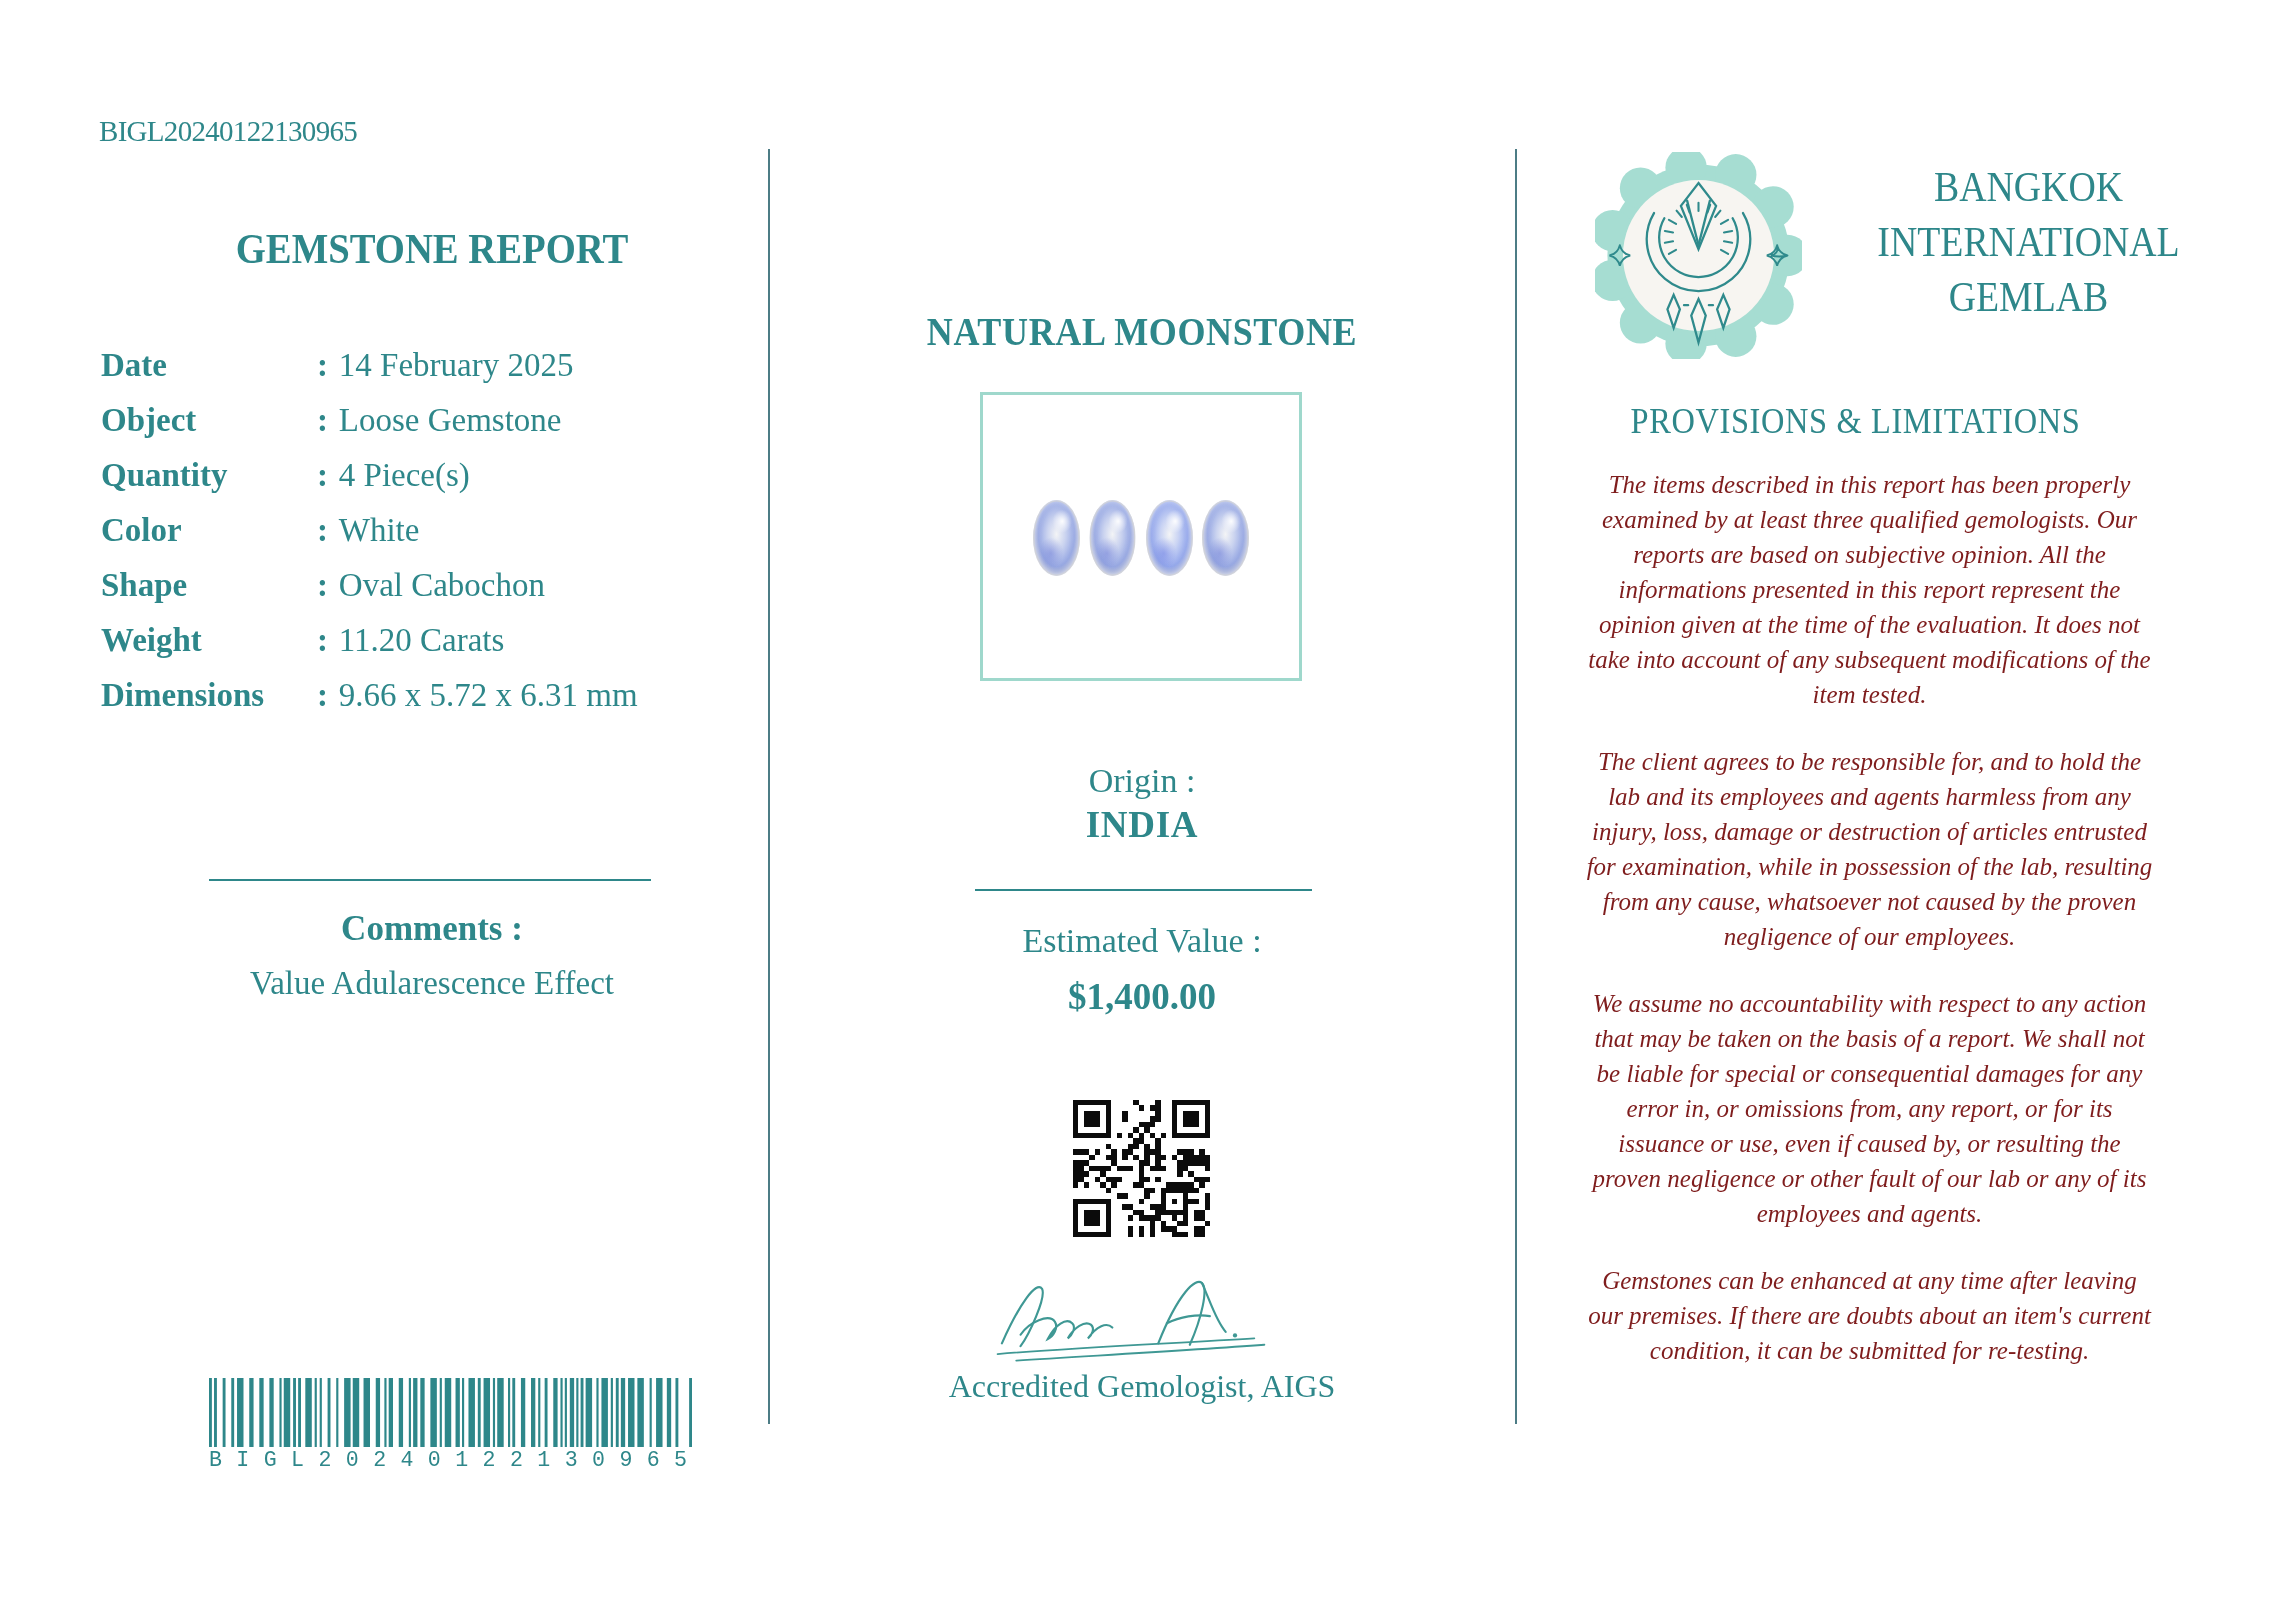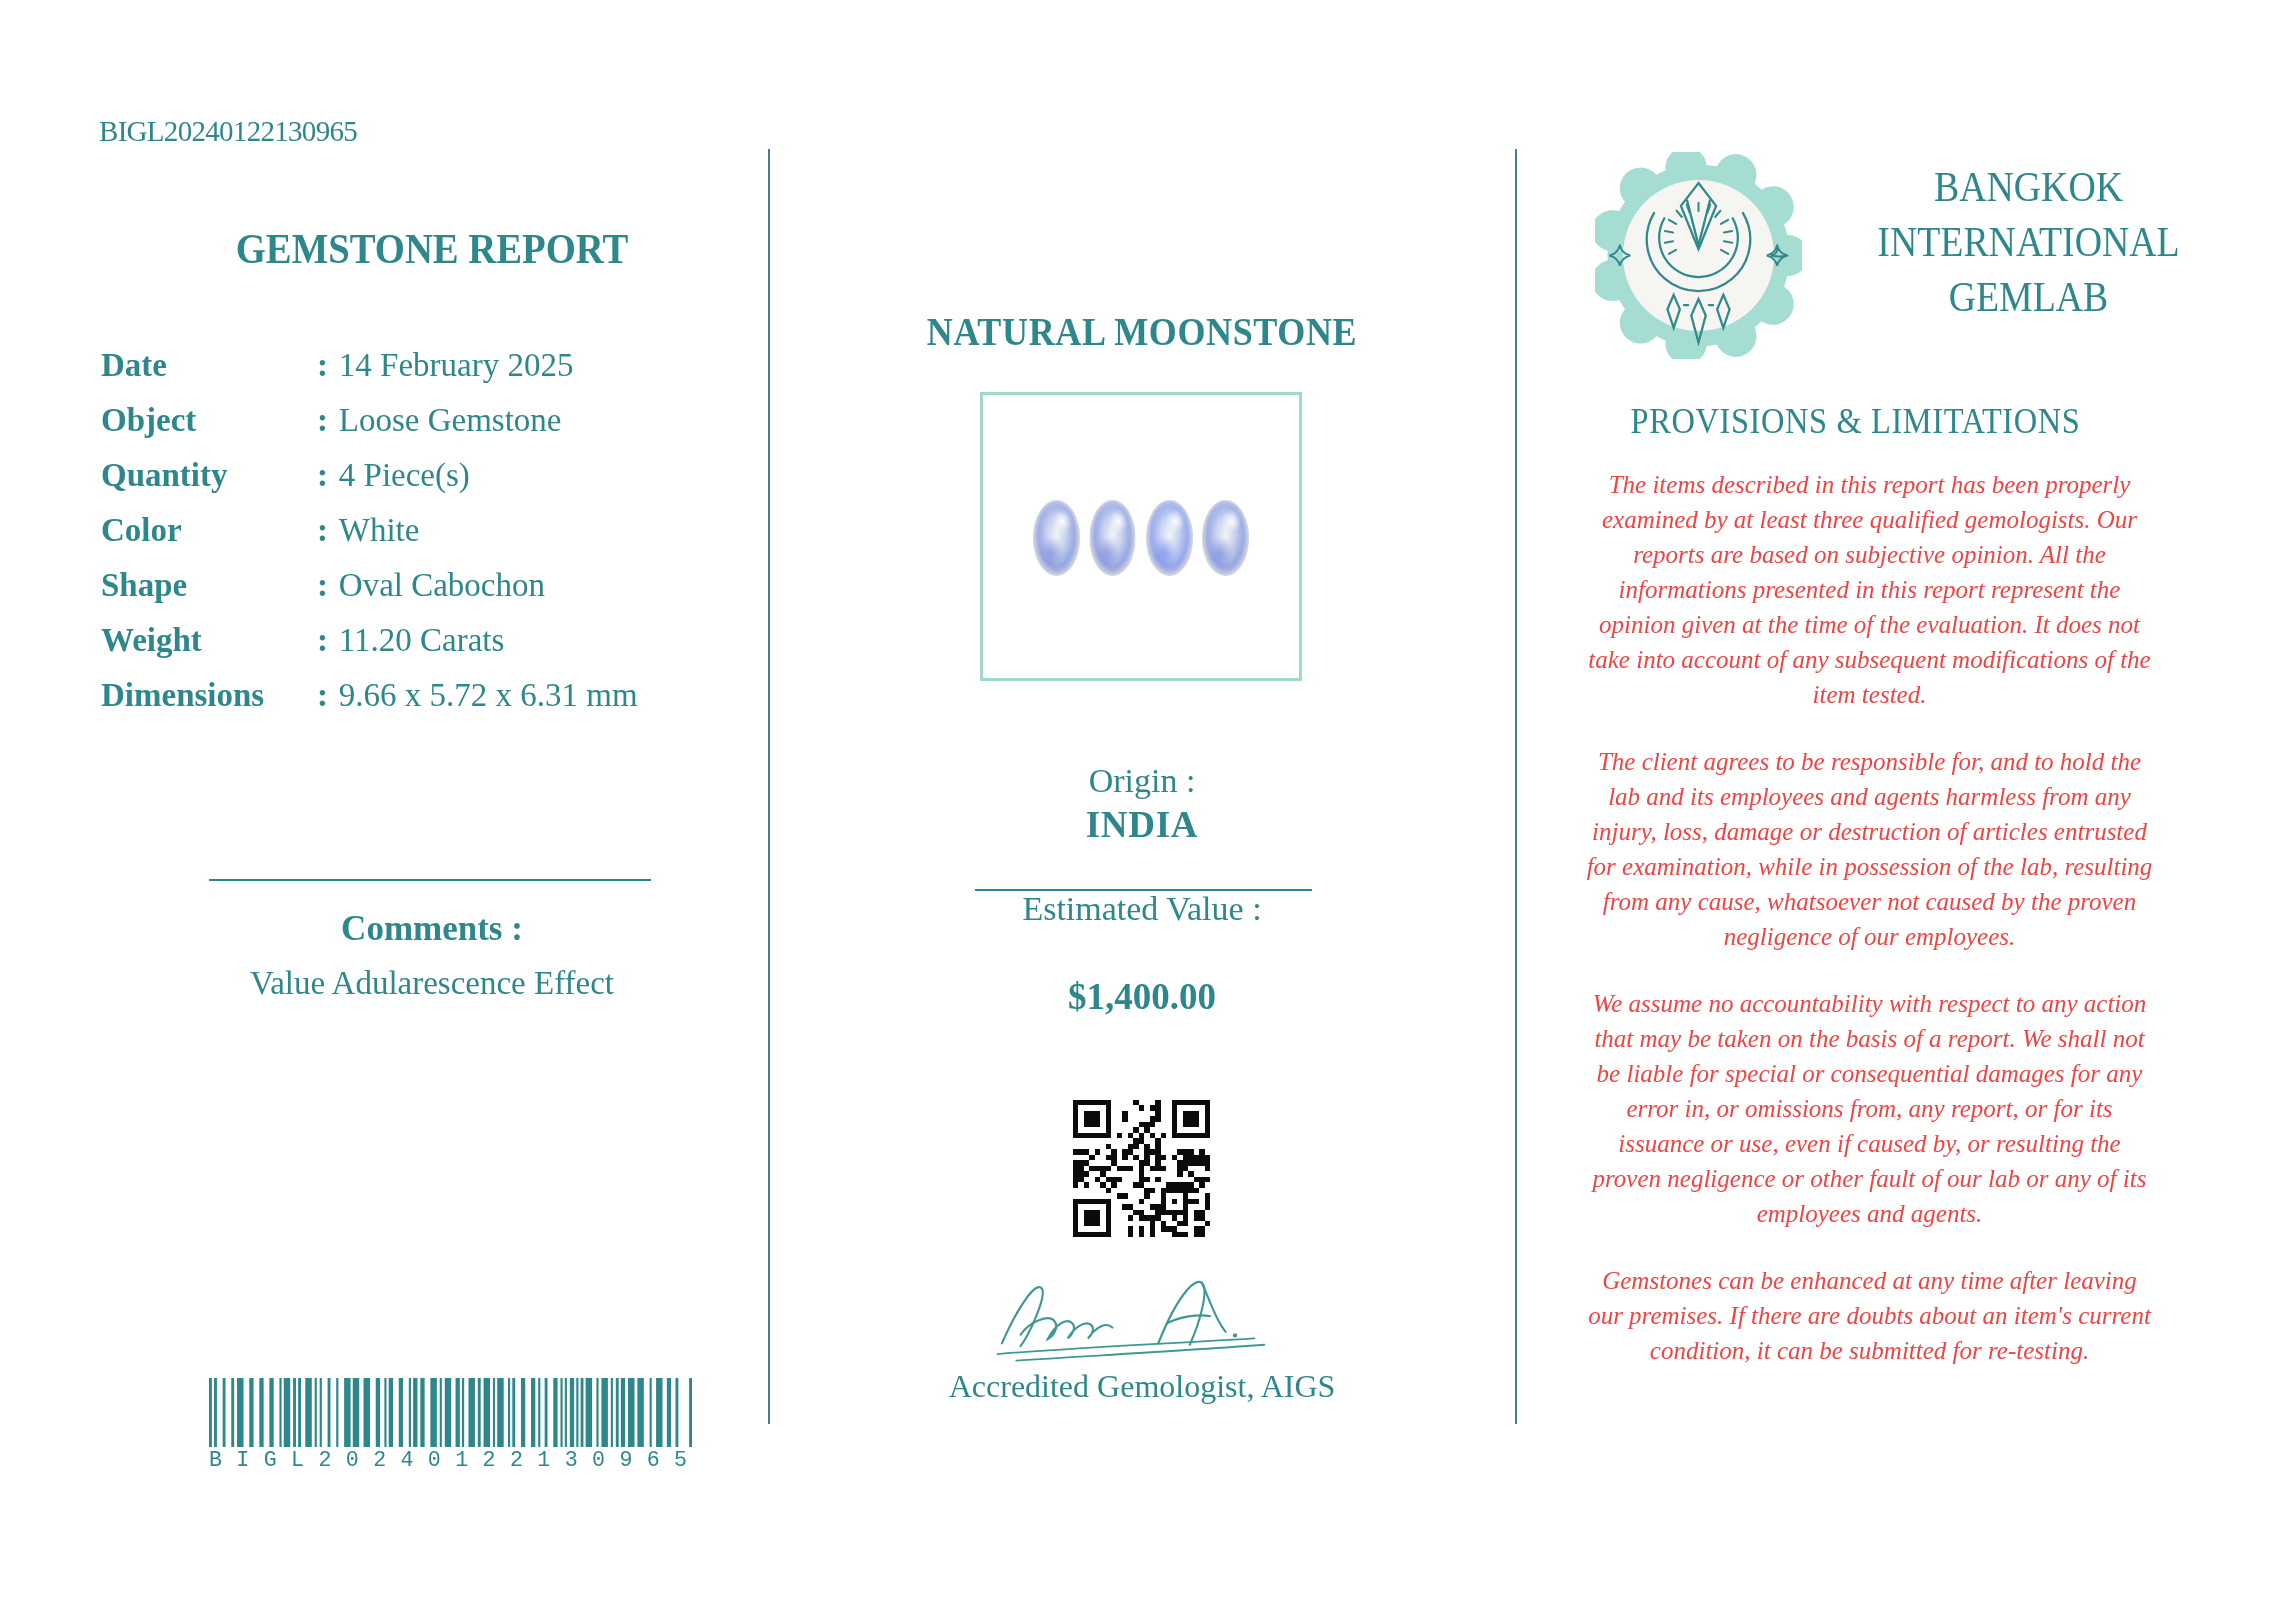--- a/index.html
+++ b/index.html
@@ -46,31 +46,31 @@
       radial-gradient(closest-side at 62% 28%, rgba(255,255,255,.95), rgba(255,255,255,0) 55%),
       radial-gradient(closest-side at 38% 70%, rgba(110,125,215,.50), rgba(110,125,215,0) 70%),
       radial-gradient(ellipse at 50% 45%, #f3f4f6 0%, #c9d2ef 28%, #98a9e4 55%, #c6cada 78%, #d8d5c9 92%, #cfccc0 100%);
     box-shadow: inset 0 0 7.2px rgba(255,255,255,.95), inset 0 -4.3px 8.6px rgba(140,150,185,.35), inset 0 0 0 1.4px rgba(190,186,170,.55);
   }
   .gem:nth-child(2){transform:scaleX(.98);}
   .gem:nth-child(3){filter:saturate(1.15);}
   .origin-label{left:797px;top:751px;width:690px;font-size:34px;margin-top:11px;}
   .origin-value{left:797px;top:803px;width:690px;font-size:37px;letter-spacing:0.7px;}
   .hr-mid{left:975px;top:889px;width:337px;height:2.2px;background:#2E878A;}
-  .est-label{left:797px;top:890px;width:690px;font-size:34px;}
+  .est-label{left:797px;top:922px;width:690px;font-size:34px;}
   .est-value{left:797px;top:975px;width:690px;font-size:37px;}
   .qr{left:1073px;top:1100px;width:137px;height:137px;}
   .signature{left:987px;top:1263px;width:288px;height:104px;}
   .gemologist{left:797px;top:1368px;width:690px;font-size:32px;}
 
   
   .lab-logo{left:1595px;top:152px;width:207px;height:207px;}
   .lab-name{left:1804px;top:160px;width:449px;font-size:42px;line-height:55px;letter-spacing:0px;}
   .provisions-heading{left:1539px;top:400px;width:633px;font-size:36px;letter-spacing:0.7px;}
-  .provisions{left:1582px;top:467px;width:575px;font-size:25px;line-height:35px;font-style:italic;color:#ef4444;text-align:center;}
+  .provisions{left:1582px;top:467px;width:575px;font-size:25px;line-height:35px;font-style:italic;color:#7f1d1d;text-align:center;}
   .provisions p{margin:0 0 32px 0;}
 </style>
 </head>
 <body>
 
 <div class="page">
 
   <div class="vdivider" style="left:768px;"></div>
   <div class="vdivider" style="left:1515px;"></div>
 

